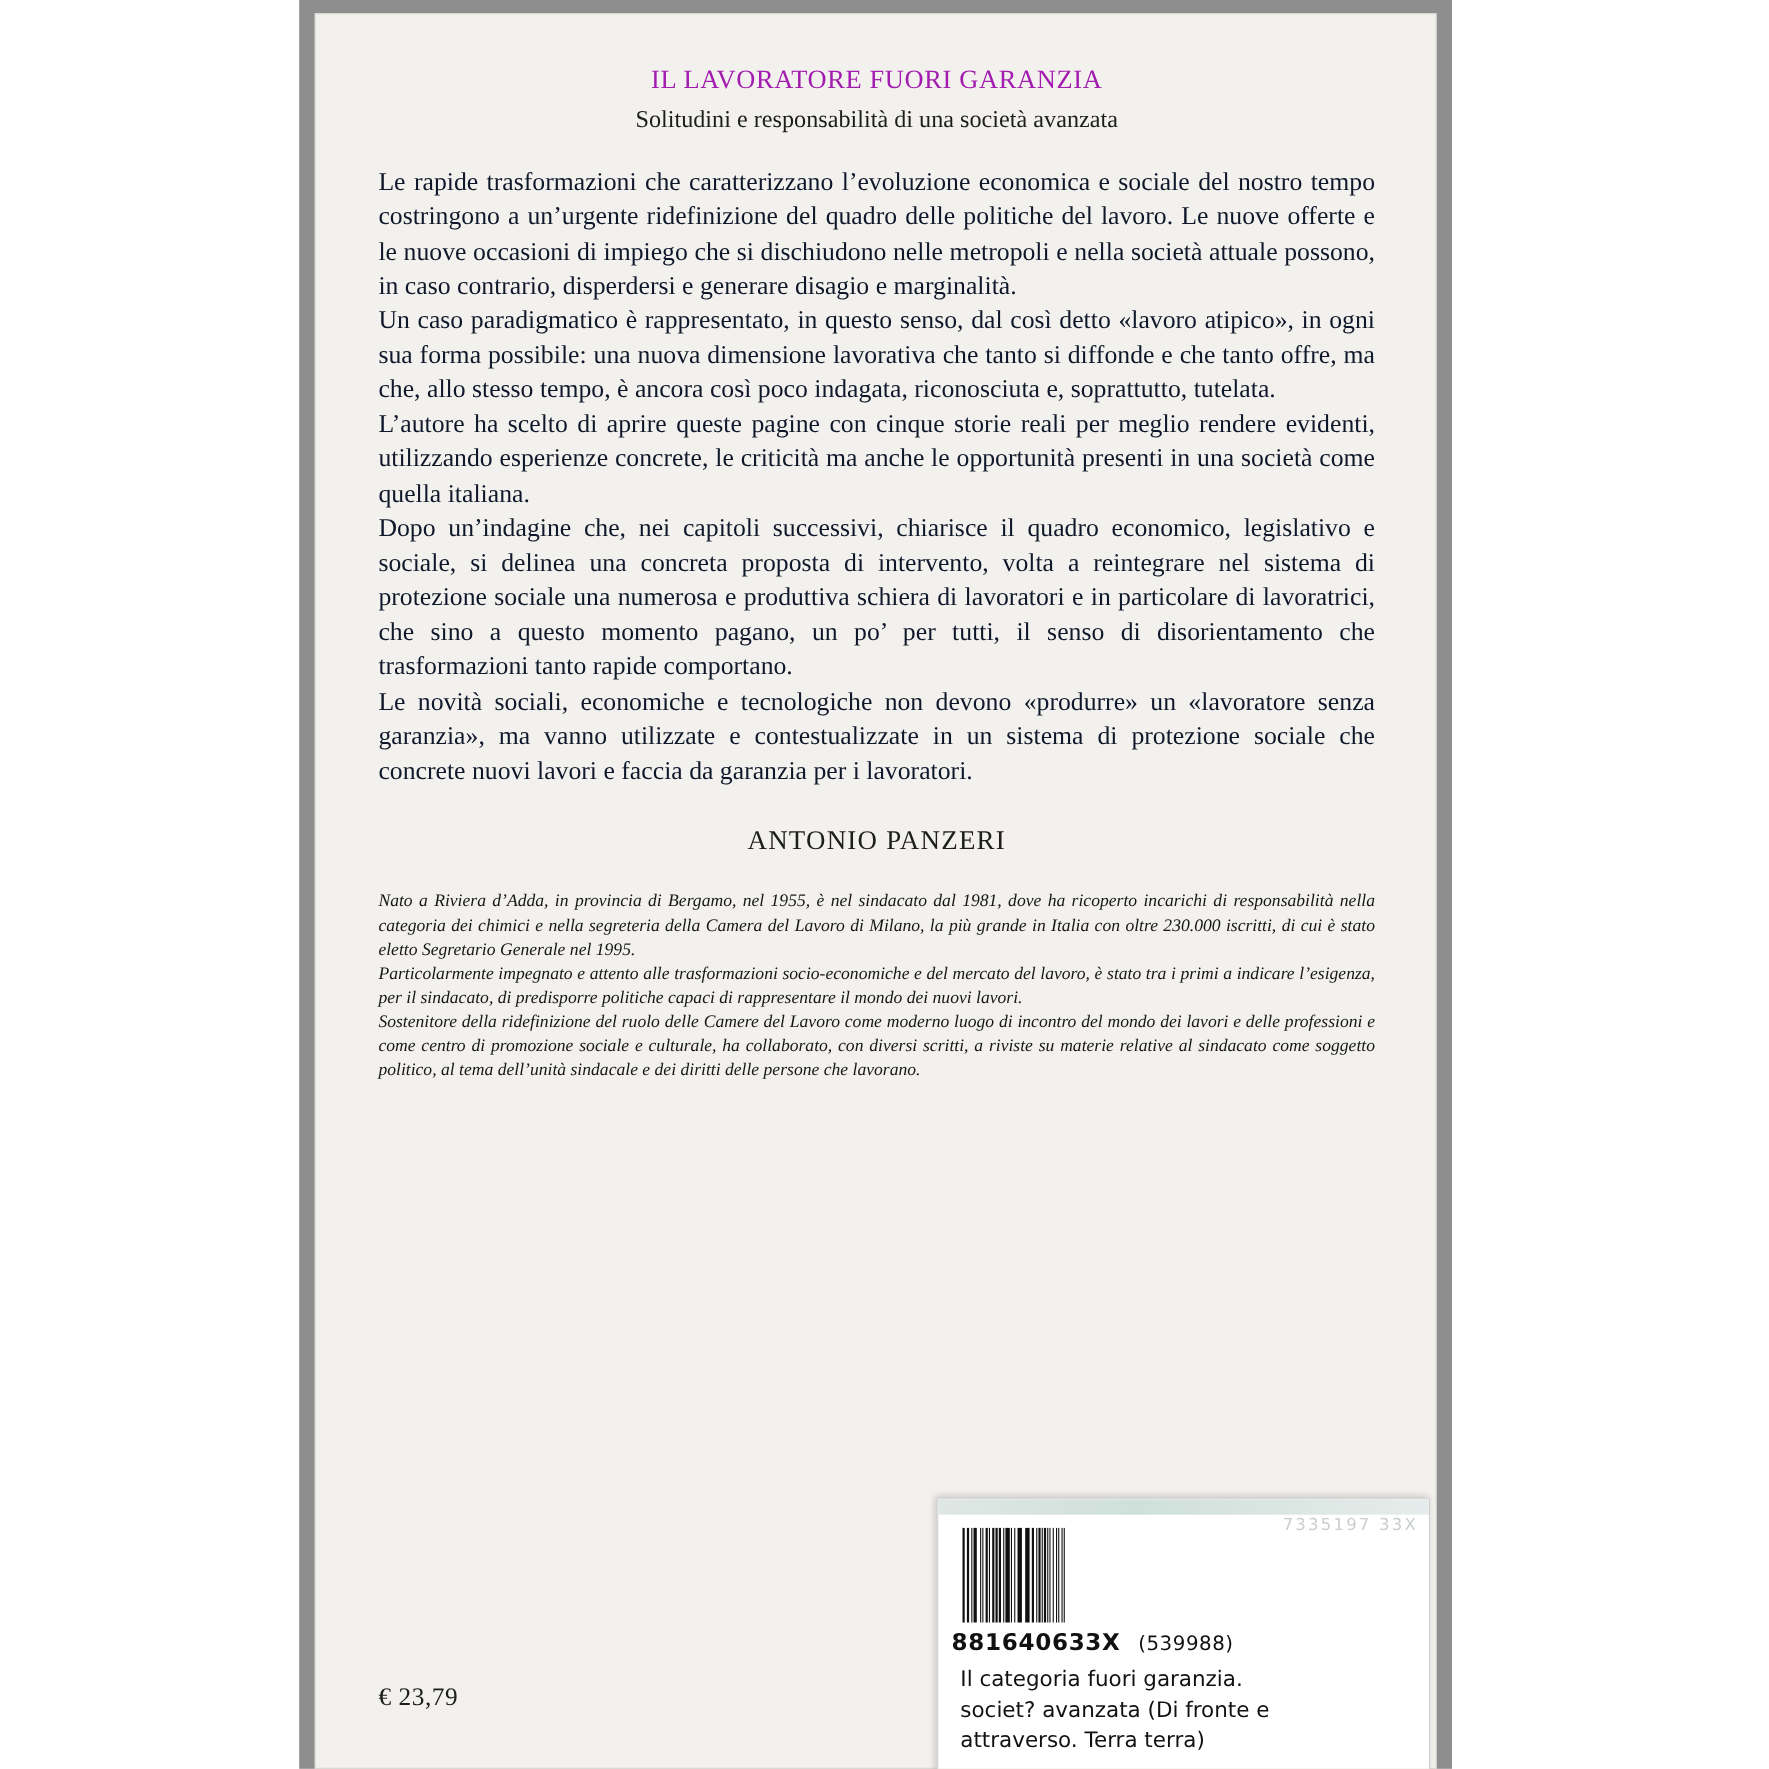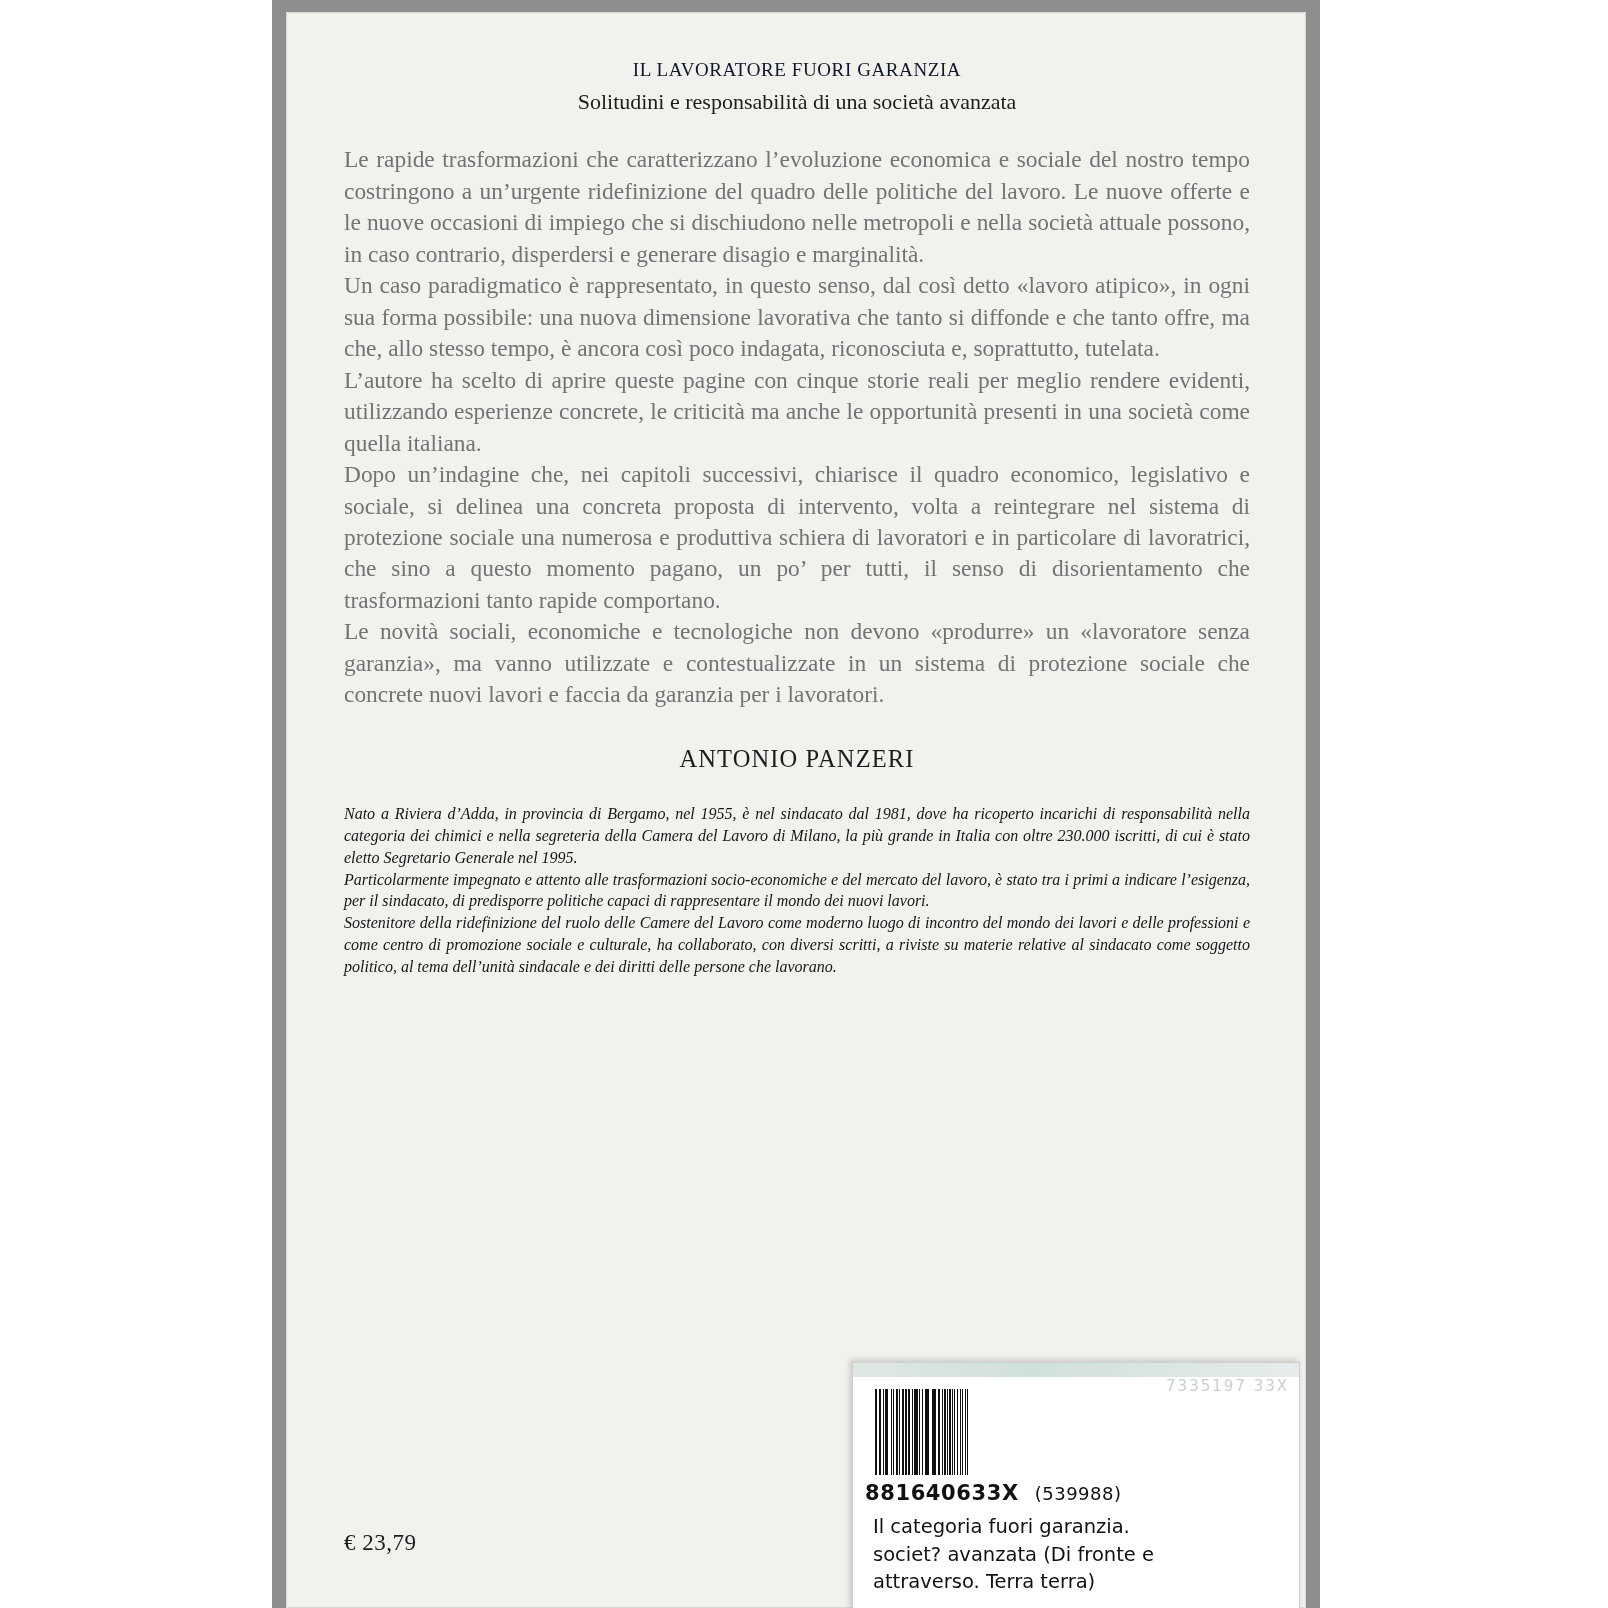--- a/index.html
+++ b/index.html
@@ -44,38 +44,38 @@
     left: 0; right: 0; top: 0; bottom: 0;
     padding: 46px 56px 0 58px;
     box-sizing: border-box;
   }
 
   .title-block {
     text-align: center;
     margin-bottom: 28px;
   }
   .book-title {
-    font-size: 19px;
+    font-size: 24px;
     letter-spacing: 0.6px;
-    color: #0f172a;
+    color: #a21caf;
     line-height: 1.25;
     white-space: nowrap;
   }
   .book-subtitle {
     font-size: 22px;
     color: #1d1d1d;
     margin-top: 6px;
     line-height: 1.3;
   }
 
   .blurb p {
     margin: 0;
     font-size: 23.4px;
     line-height: 1.345;
-    color: #737373;
+    color: #0f172a;
     text-align: justify;
     text-justify: inter-word;
     hyphens: manual;
   }
   .blurb p + p { margin-top: 0px; }
 
   .author-name {
     text-align: center;
     font-size: 24.5px;
     letter-spacing: 1.1px;

